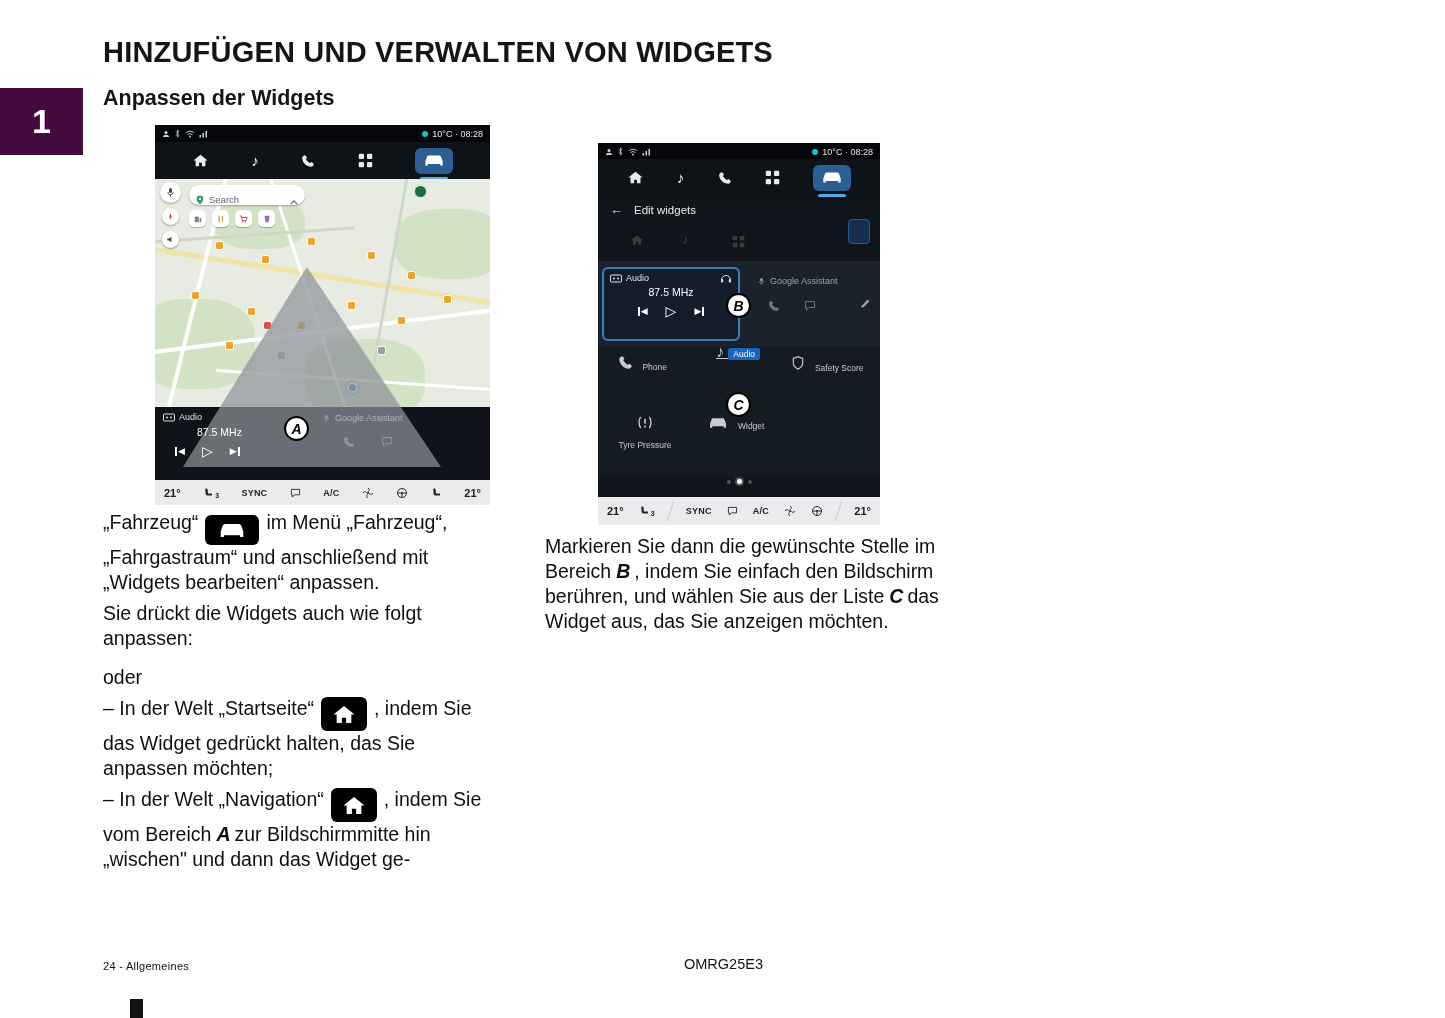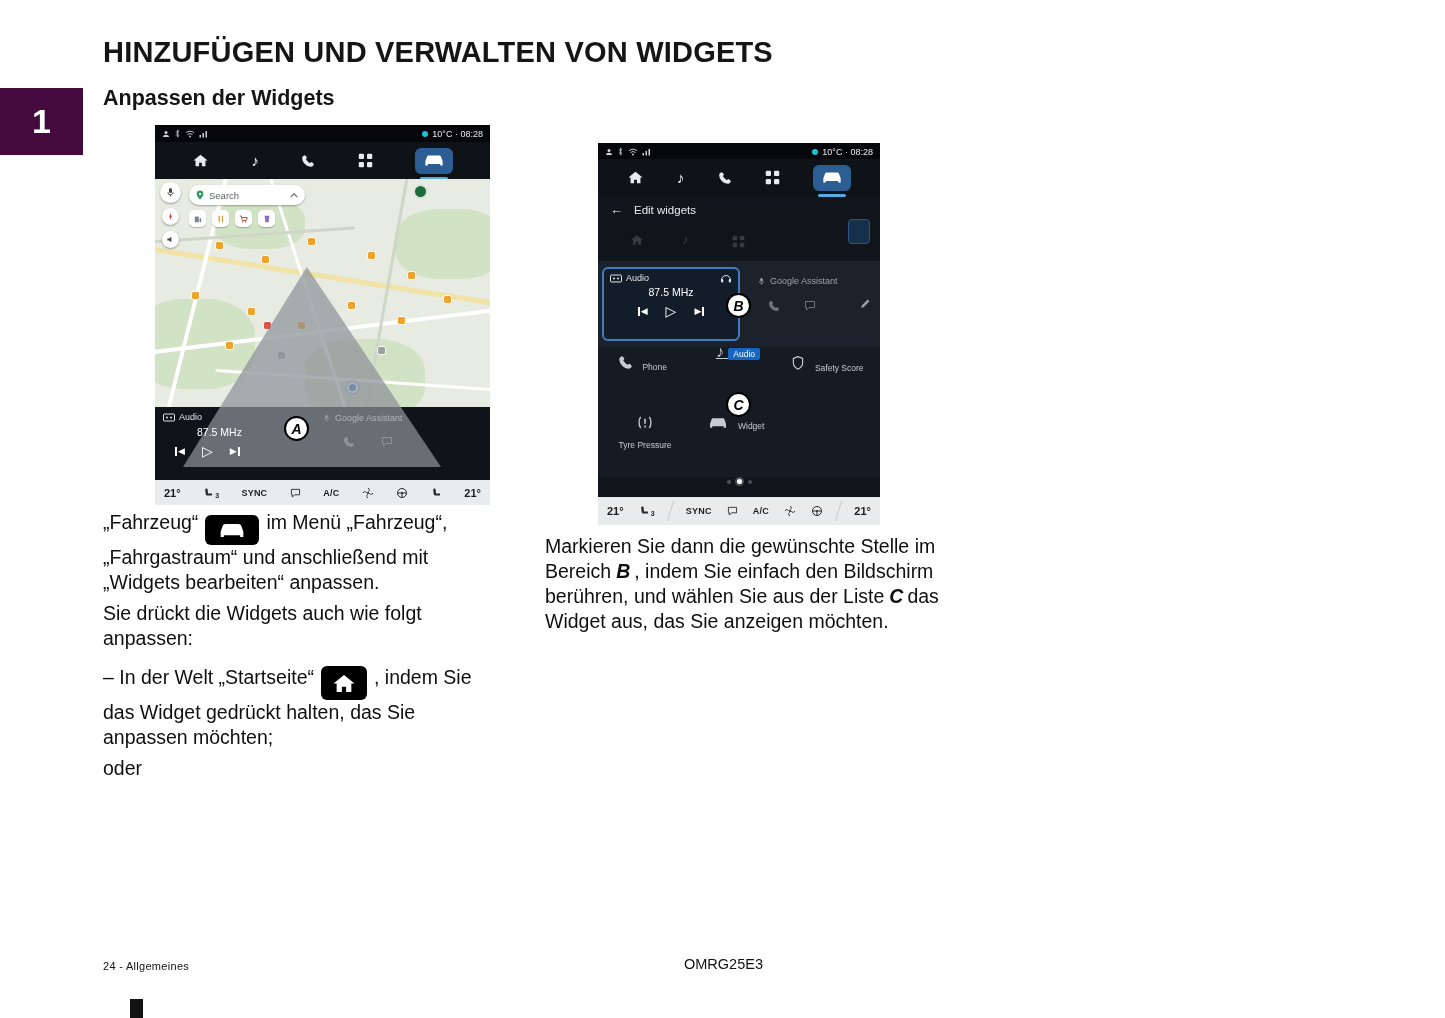--- a/index.html
+++ b/index.html
@@ -58,21 +58,21 @@
   .rd { position:absolute; background:#ffffff; border-radius:2px; }
   .rd.y { background:#f1e3a6; }
   .rd.g { background:#cfd6c8; }
   .patch { position:absolute; background:#d2e2c4; border-radius:40%; }
   .poi { position:absolute; width:9px; height:9px; background:#f0a32a; border:1px solid #fff; border-radius:2.5px; }
   .poi.red { background:#dd5347; }
   .poi.gray { background:#9aa29a; }
   .me-dot { position:absolute; width:11px; height:11px; background:#3b82d8; border:2px solid #fff; border-radius:50%;
     box-shadow:0 0 0 2px rgba(59,130,216,.35); }
   .spill { position:absolute; left:34px; top:6px; width:116px; height:20px; background:#fff; border-radius:10px;
-    box-shadow:0 1px 2px rgba(0,0,0,.3); display:flex; align-items:center; gap:5px; padding:0 7px;
+    box-shadow:0 1px 2px rgba(0,0,0,.3); display:flex; align-items:flex-end; gap:5px; padding:0 7px;
     font-size:9.5px; color:#5f6368; }
   .spill .sp-spacer { flex:1; }
   .chiprow { position:absolute; left:34px; top:31px; display:flex; gap:6px; }
   .chip { width:17px; height:17px; background:#fff; border-radius:5px; box-shadow:0 1px 1px rgba(0,0,0,.25);
     display:flex; align-items:center; justify-content:center; }
   .mapbtn { position:absolute; background:#fff; border-radius:50%; box-shadow:0 1px 2px rgba(0,0,0,.35);
     display:flex; align-items:center; justify-content:center; }
   .greenbtn { position:absolute; left:258px; top:5px; width:15px; height:15px; border-radius:50%;
     background:#1d6b3c; border:2px solid #d9e6dc; }
   .swipe-tri { position:absolute; left:28px; top:142px; width:258px; height:200px; z-index:3;
@@ -338,26 +338,31 @@
     </div>
   </div>
 
   <div class="body-col lc-text">
     <p style="margin-bottom:6px;">
       <span>„Fahrzeug“</span><span class="inline-box car"><svg width="34" height="17" viewBox="0 0 32 18">
             <path d="M4 10l2.2-6C6.6 2.8 7.6 2 9 2h14c1.4 0 2.4.8 2.8 2L28 10v6h-3.4v-2H7.4v2H4z" fill="#fff"></path>
           </svg></span><span>im Menü „Fahrzeug“, „Fahrgastraum“ und anschließend mit „Widgets bearbeiten“ anpassen.</span>
     </p>
     <p style="margin-bottom:14px;"><span>Sie drückt die Widgets auch wie folgt anpassen:</span></p>
+    <p style="margin-bottom:6px;"><span>oder</span></p>
     <p style="margin-bottom:6px;">
       <span>– In der Welt „Startseite“</span><span class="inline-box home"><svg width="26" height="21" viewBox="0 0 24 20">
             <path d="M12 2 2 10h3v8h5v-5h4v5h5v-8h3z" fill="#fff"></path>
           </svg></span><span>, indem Sie das Widget gedrückt halten, das Sie anpassen möchten;</span>
     </p>
-    <p style="margin-bottom:6px;"><span>oder</span></p>
+    <p>
+      <span>– In der Welt „Navigation“</span><span class="inline-box home"><svg width="26" height="21" viewBox="0 0 24 20">
+            <path d="M12 2 2 10h3v8h5v-5h4v5h5v-8h3z" fill="#fff"></path>
+          </svg></span><span>, indem Sie vom Bereich</span><span class="ref">A</span><span>zur Bildschirmmitte hin „wischen" und dann das Widget ge-</span>
+    </p>
   </div>
 
   <div class="shot shot2">
     <div class="sbar">
       <div class="sbar-icons">
         <svg width="8" height="8" viewBox="0 0 16 16" fill="#cfd3d8">
             <circle cx="8" cy="5" r="3"></circle>
             <path d="M2 14c0-3 3-4.5 6-4.5s6 1.5 6 4.5z"></path>
           </svg>
         <svg width="7" height="9" viewBox="0 0 12 18">

